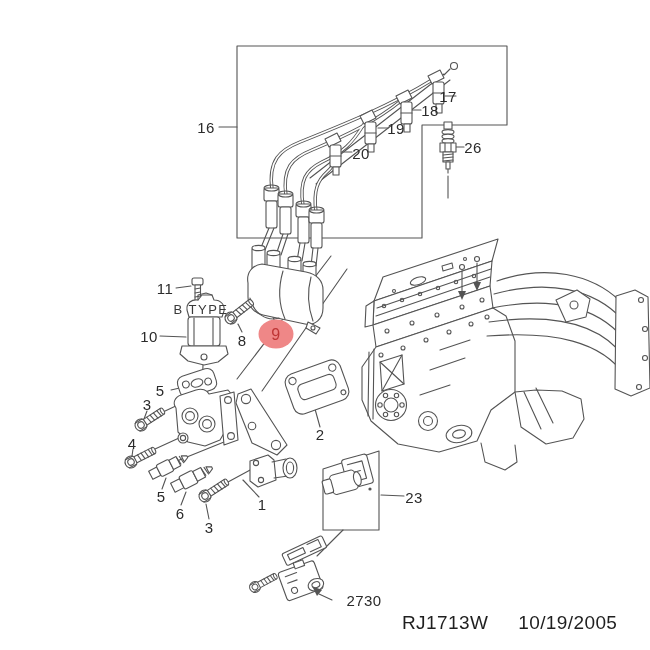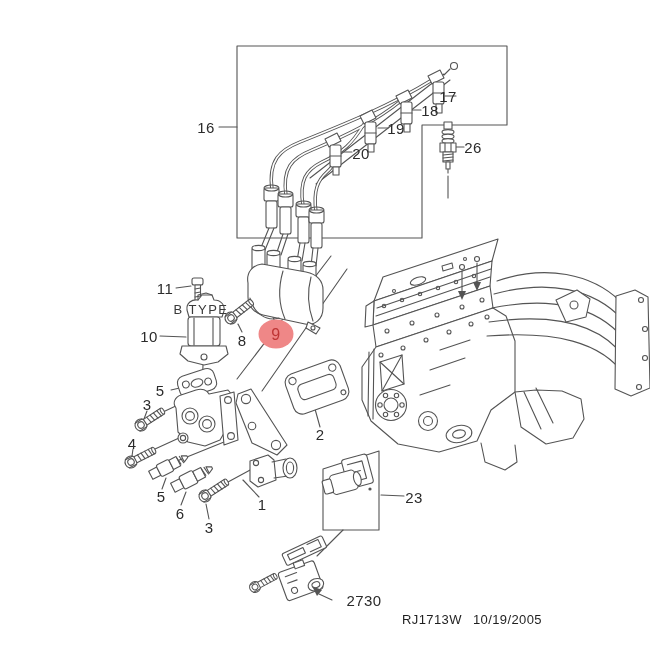--- a/index.html
+++ b/index.html
@@ -9,22 +9,22 @@
   }
   .stage svg{position:absolute;left:0;top:0;}
   .lbl{
     position:absolute;transform:translate(-50%,-50%);
     font-size:15px;color:#2b2b2b;white-space:nowrap;letter-spacing:.4px;
     user-select:none;
   }
   .lbl.small{font-size:13px;letter-spacing:1.5px;color:#3a3a3a;margin-left:36px;}
   .lbl.sel{color:#bf3535;font-size:16px;}
   .footer{
-    position:absolute;left:402px;top:612px;display:flex;gap:11px;
-    font-size:13px;color:#1f1f1f;letter-spacing:.4px;
+    position:absolute;left:402px;top:612px;display:flex;gap:30px;
+    font-size:19px;color:#1f1f1f;letter-spacing:.4px;
   }
 </style>
 </head>
 <body>
 
 <div class="stage">
 
 <svg width="650" height="650" viewBox="0 0 650 650">
   <g stroke="#545454" stroke-width="1.1" fill="none" stroke-linejoin="round" stroke-linecap="round">
 

